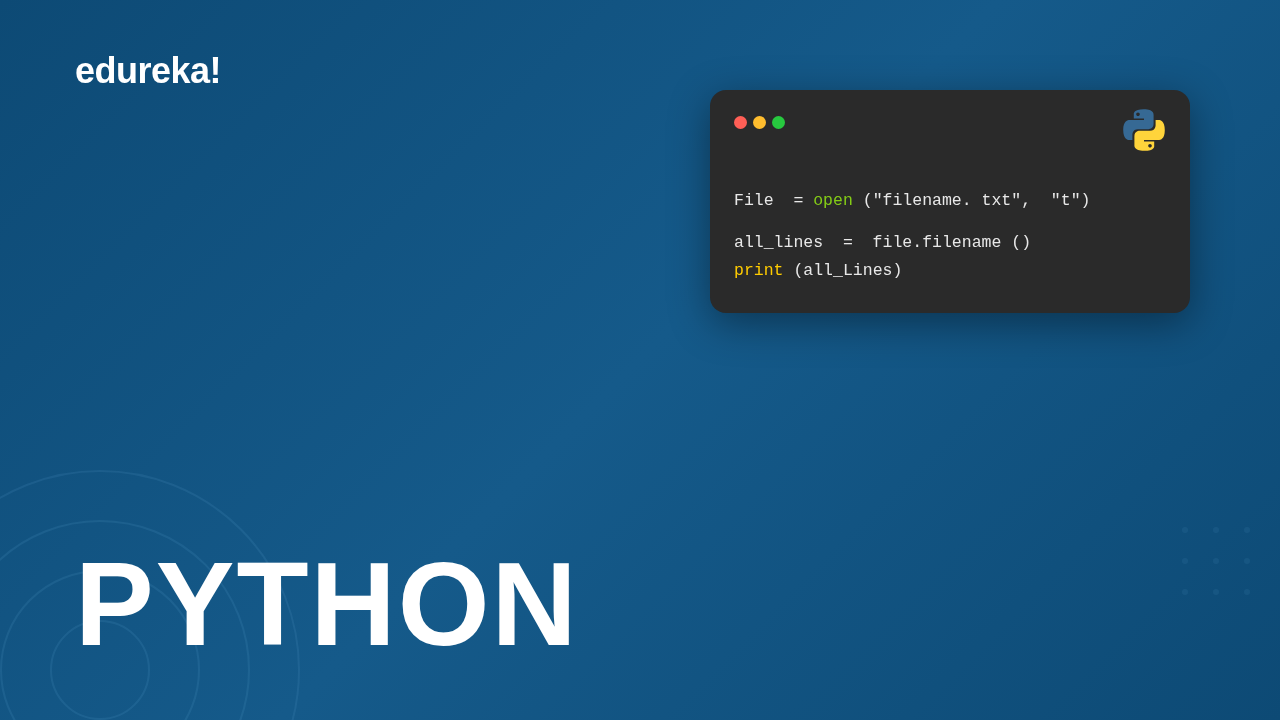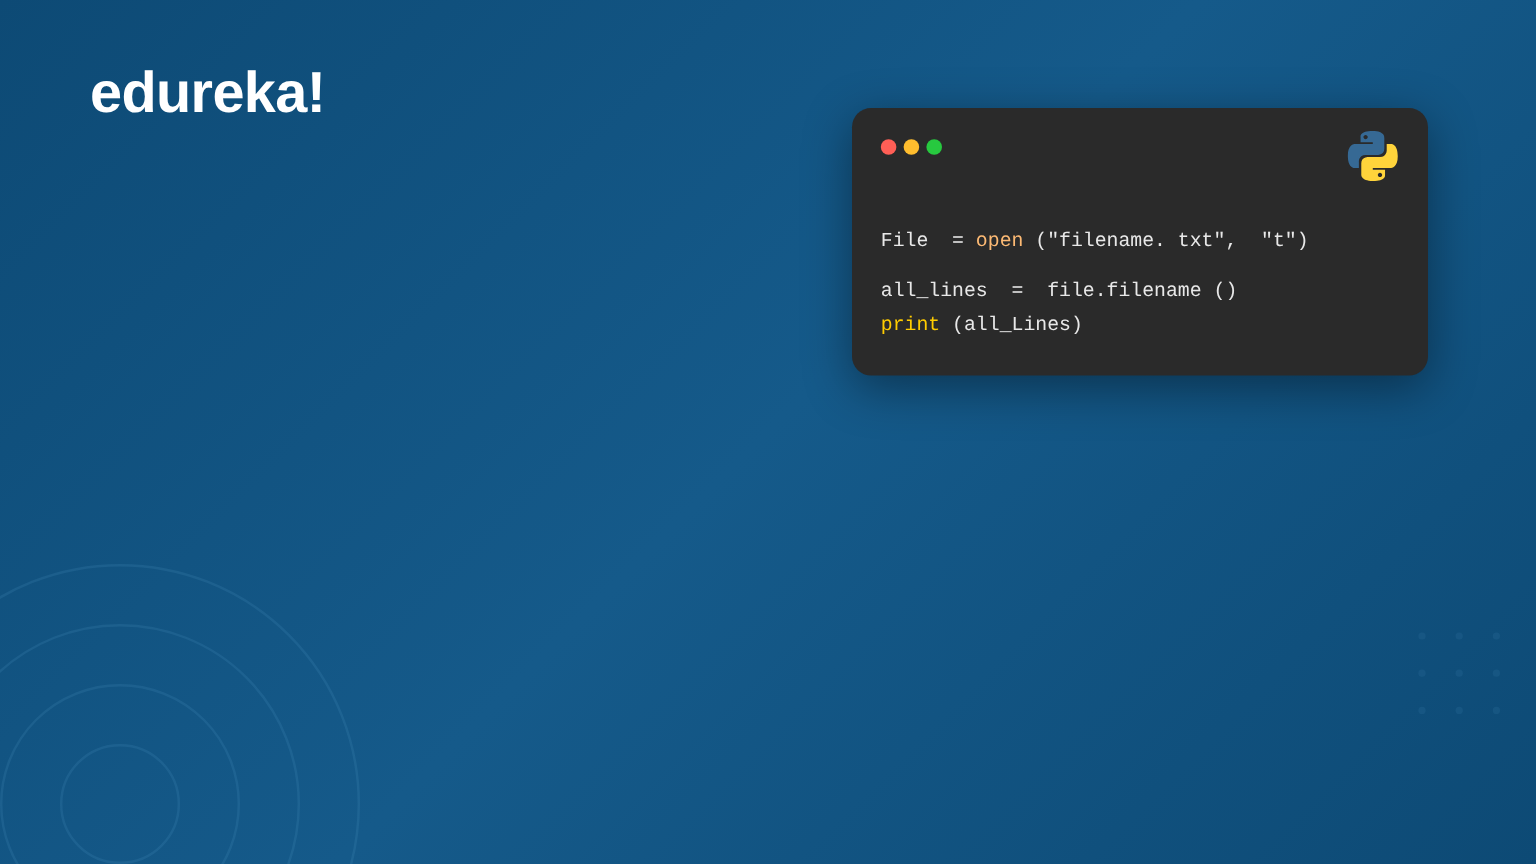--- a/index.html
+++ b/index.html
@@ -45,21 +45,21 @@
     }
     
     .dot-row { display: flex; gap: 25px; }
     .dot { width: 6px; height: 6px; background: #5ba3d0; border-radius: 50%; margin-bottom: 25px; }
     
     .logo {
       position: absolute;
       top: 50px;
       left: 75px;
       color: #ffffff;
-      font-size: 48px;
+      font-size: 36px;
       font-weight: 600;
       letter-spacing: -0.5px;
     }
     
     .code-card {
       position: absolute;
       top: 90px;
       right: 90px;
       width: 480px;
       background: #2a2a2a;
@@ -104,21 +104,21 @@
     }
     
     .code-line {
       white-space: pre;
     }
     
     .code-spacer {
       height: 14px;
     }
     
-    .kw-open { color: #fdba74; }
+    .kw-open { color: #84cc16; }
     .kw-print { color: #ffcc00; }
     
     .title {
       position: absolute;
       left: 75px;
       bottom: 60px;
       color: #ffffff;
       font-weight: 900;
       font-size: 118px;
       line-height: 0.95;
@@ -175,13 +175,14 @@
   </div>
   <div class="code-content">
     <div class="code-line"><span>File  = </span><span class="kw-open">open</span><span> ("filename. txt",  "t")</span></div>
     <div class="code-spacer"></div>
     <div class="code-line">all_lines  =  file.filename ()</div>
     <div class="code-line"><span class="kw-print">print</span><span> (all_Lines)</span></div>
   </div>
 </div>
 
 <div class="title">
+  <span class="title-line">PYTHON</span>
 </div>
 
 </body></html>

